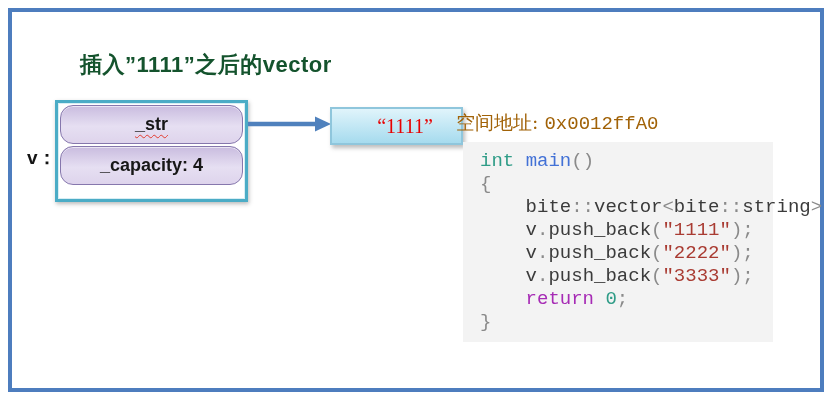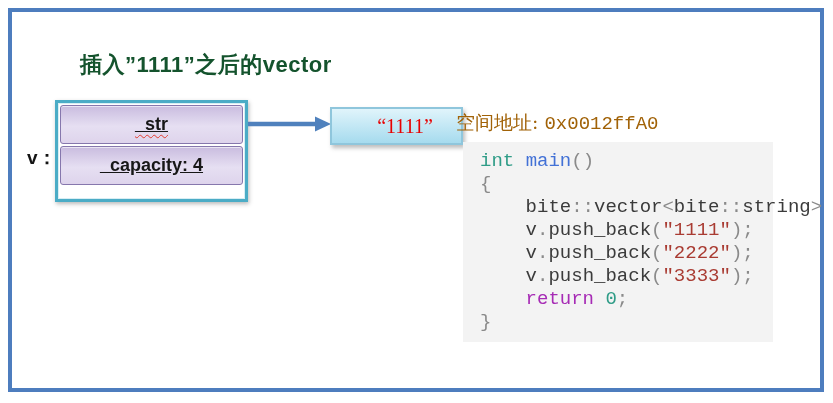--- a/index.html
+++ b/index.html
@@ -19,26 +19,25 @@
     position:absolute;left:27px;top:145px;font-size:19px;font-weight:600;color:#141414;
   }
   .struct-box{
     position:absolute;left:55px;top:100px;width:183px;
     border:3px solid var(--struct_border,#4bacc6);
     background:#ffffff;padding:2px;
     box-shadow:1px 2px 4px rgba(60,60,60,.35), inset 0 0 0 1px #d8eef4;
   }
   .struct-row{
     height:37px;margin-bottom:2px;border:1px solid var(--row_border,#8677ad);
-    border-radius:3px;
+    border-radius:13px;
     background:linear-gradient(to bottom, var(--row_fill_top,#c9bcdf) 0%, #e6dff2 55%, var(--row_fill_bottom,#ded4ec) 100%);
     display:flex;align-items:center;justify-content:center;
     font-size:18px;font-weight:600;color:#171717;white-space:nowrap;
     box-shadow:inset 0 1px 0 rgba(255,255,255,.6);
-    text-decoration:underline;
   }
   .struct-row:last-child{margin-bottom:12px;}
   .wavy{
     text-decoration:underline;text-decoration-style:wavy;
     text-decoration-color:#e23b2e;text-decoration-thickness:1px;
     text-underline-offset:4px;
   }
   .arrow-svg{position:absolute;left:247px;top:115px;width:86px;height:18px;}
   .value-box{
     position:absolute;left:330px;top:107px;width:112px;height:34px;

